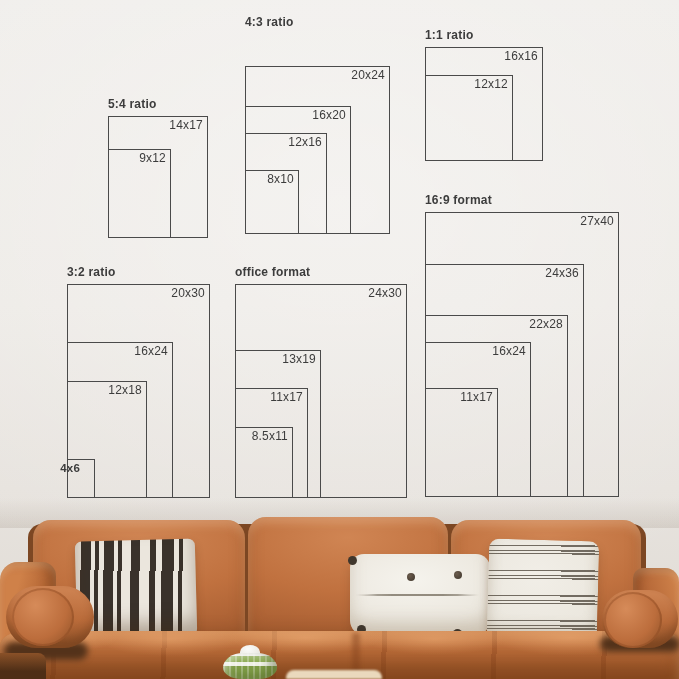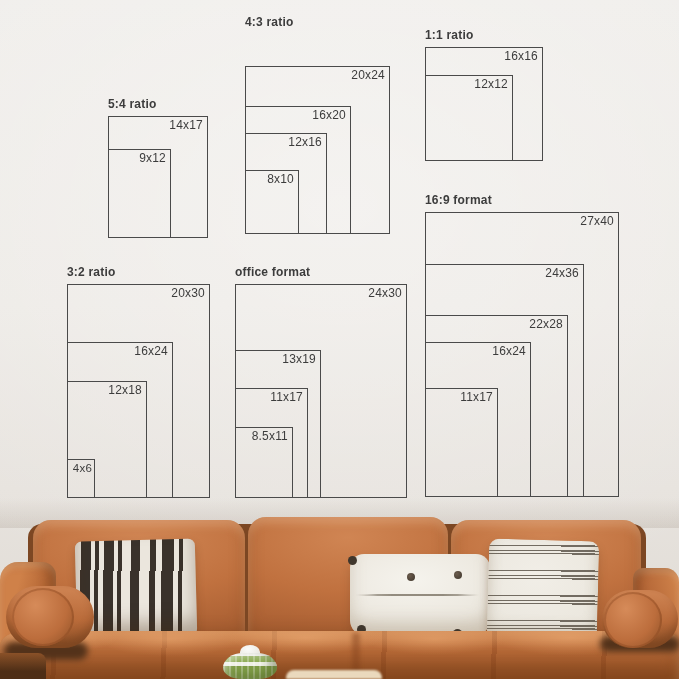--- a/index.html
+++ b/index.html
@@ -18,21 +18,21 @@
     color:#3c3c3c;white-space:nowrap;line-height:1.1;
   }
   .rect{
     position:absolute;left:0;bottom:0;box-sizing:border-box;
     border:1.4px solid #4a4a4a;
   }
   .lbl{
     position:absolute;top:2px;right:4px;font-size:12px;line-height:1.15;
     color:#3c3c3c;letter-spacing:.2px;white-space:nowrap;
   }
-  .lbl.tight{right:2px;font-size:11.5px;}
+  .lbl.tight{right:14px;font-size:11.5px;font-weight:bold;}
   
   #g1{left:108px;bottom:441px;width:100px;height:122px}
   #g1 .r0{width:100px;height:122px} #g1 .r1{width:77px;height:102px} #g1 .r2{width:63px;height:89px}
   #g2{left:245px;bottom:445px;width:145px;height:200px}
   #g2 .r0{width:145px;height:168px} #g2 .r1{width:106px;height:128px}
   #g2 .r2{width:82px;height:101px}  #g2 .r3{width:54px;height:64px}
   #g3{left:425px;bottom:518px;width:118px;height:114px}
   #g3 .r0{width:118px;height:114px} #g3 .r1{width:88px;height:86px}
   #g4{left:67px;bottom:181px;width:143px;height:214px}
   #g4 .r0{width:143px;height:214px} #g4 .r1{width:106px;height:156px}

